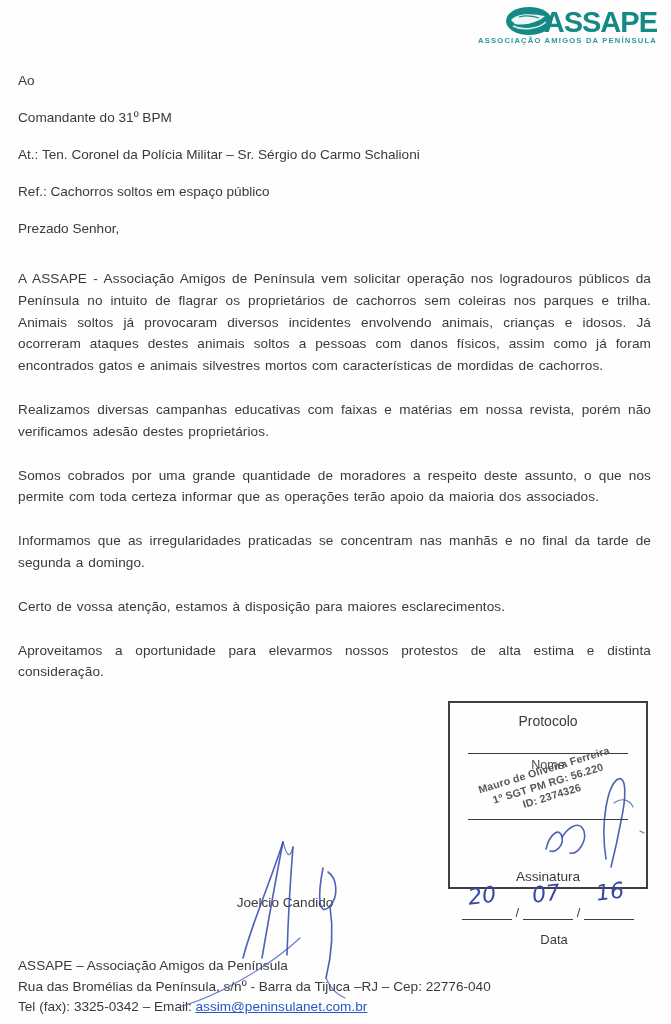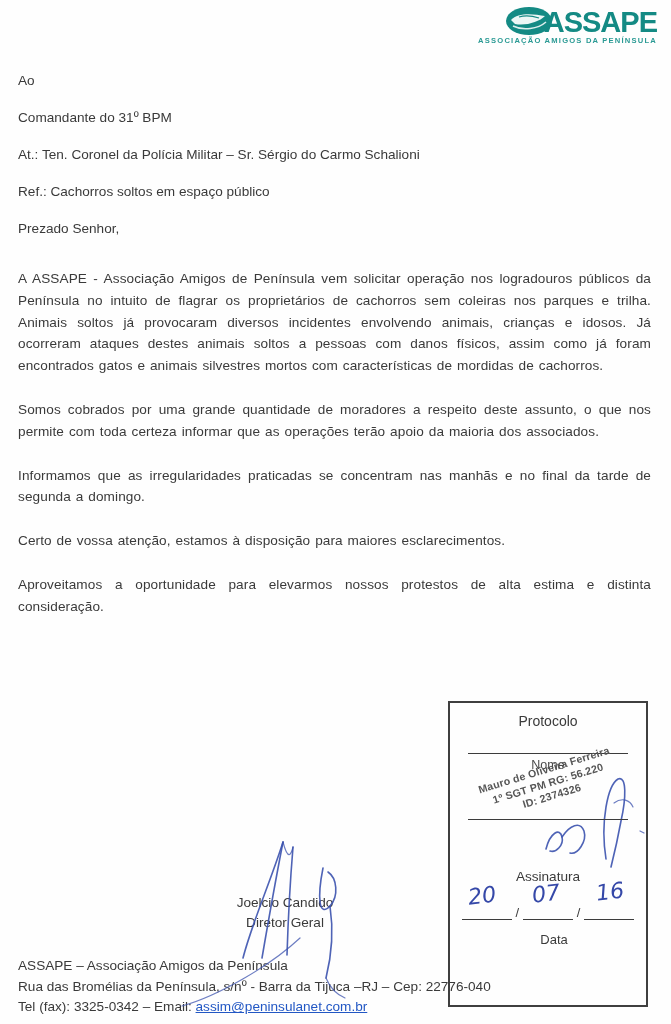--- a/index.html
+++ b/index.html
@@ -74,21 +74,21 @@
     z-index: 3;
     pointer-events: none;
   }
 
   
   .protocol-box {
     position: absolute;
     top: 701px;
     right: 23px;
     width: 200px;
-    height: 306px;
+    height: 188px;
     border: 2px solid #3f3f3f;
     background: rgba(255,255,255,0.0);
     z-index: 2;
   }
   .pb-title { position: absolute; top: 10px; left: 0; width: 100%; text-align: center; font-size: 14px; }
   .pb-line { position: absolute; left: 18px; right: 18px; border-top: 1.6px solid #3c3c3c; }
   .pb-line1 { top: 50px; }
   .pb-line2 { top: 116px; }
   .pb-nome { position: absolute; top: 55px; left: 0; width: 100%; text-align: center; font-size: 12.5px; color: #4a4a4a; }
   .pb-stamp {
@@ -169,40 +169,40 @@
   <div class="recipient">
     <div>Ao</div>
     <div>Comandante do 31º BPM</div>
     <div>At.: Ten. Coronel da Polícia Militar – Sr. Sérgio do Carmo Schalioni</div>
     <div>Ref.:  Cachorros soltos em espaço público</div>
     <div class="salutation">Prezado Senhor,</div>
   </div>
 
   <div class="body-text">
     <p>A ASSAPE - Associação Amigos de Península vem solicitar operação nos logradouros públicos da Península no intuito de flagrar os proprietários de cachorros sem coleiras nos parques e trilha.  Animais soltos já provocaram diversos incidentes envolvendo animais, crianças e idosos.  Já ocorreram ataques destes animais soltos a pessoas com danos físicos, assim como já foram encontrados gatos e animais silvestres mortos com características de mordidas de cachorros.</p>
+    <p>Realizamos diversas campanhas educativas com faixas e matérias em nossa revista, porém não verificamos adesão destes proprietários.</p>
     <p>Somos cobrados por uma grande quantidade de moradores a respeito deste assunto, o que nos permite com toda certeza informar que as operações terão apoio da maioria dos associados.</p>
     <p>Informamos que as irregularidades praticadas se concentram nas manhãs e no final da tarde de segunda a domingo.</p>
     <p>Certo de vossa atenção, estamos à disposição para maiores esclarecimentos.</p>
     <p>Aproveitamos a oportunidade para elevarmos nossos protestos de alta estima e distinta consideração.</p>
   </div>
 
   <svg class="sig-ink" viewBox="0 0 280 196">
     <path class="ink" d="M103,130 C112,95 130,55 143,14"></path>
     <path class="ink" d="M143,14 C136,50 128,95 122,130"></path>
     <path class="ink thin" d="M143,14 C148,33 151,27 153,19"></path>
     <path class="ink" d="M153,19 C150,55 148,95 147,127"></path>
     <path class="ink" d="M183,40 C177,70 179,90 190,78 C199,68 197,50 188,44"></path>
     <path class="ink" d="M190,78 C194,105 191,130 186,150"></path>
     <path class="ink thin" d="M160,110 C130,138 78,168 42,178"></path>
     <path class="ink thin" d="M186,150 C190,160 198,167 205,170"></path>
   </svg>
 
   <div class="sig-name-block">
     <div>Joelcio Candido</div>
-    <div>Diretor Geral</div>
   </div>
 
   <div class="protocol-box">
     <div class="pb-title">Protocolo</div>
     <div class="pb-line pb-line1"></div>
     <div class="pb-nome">Nome</div>
 
     <div class="pb-stamp">
       <div>Mauro de Oliveira Ferreira</div>
       <div>1º SGT PM RG: 56.220</div>

